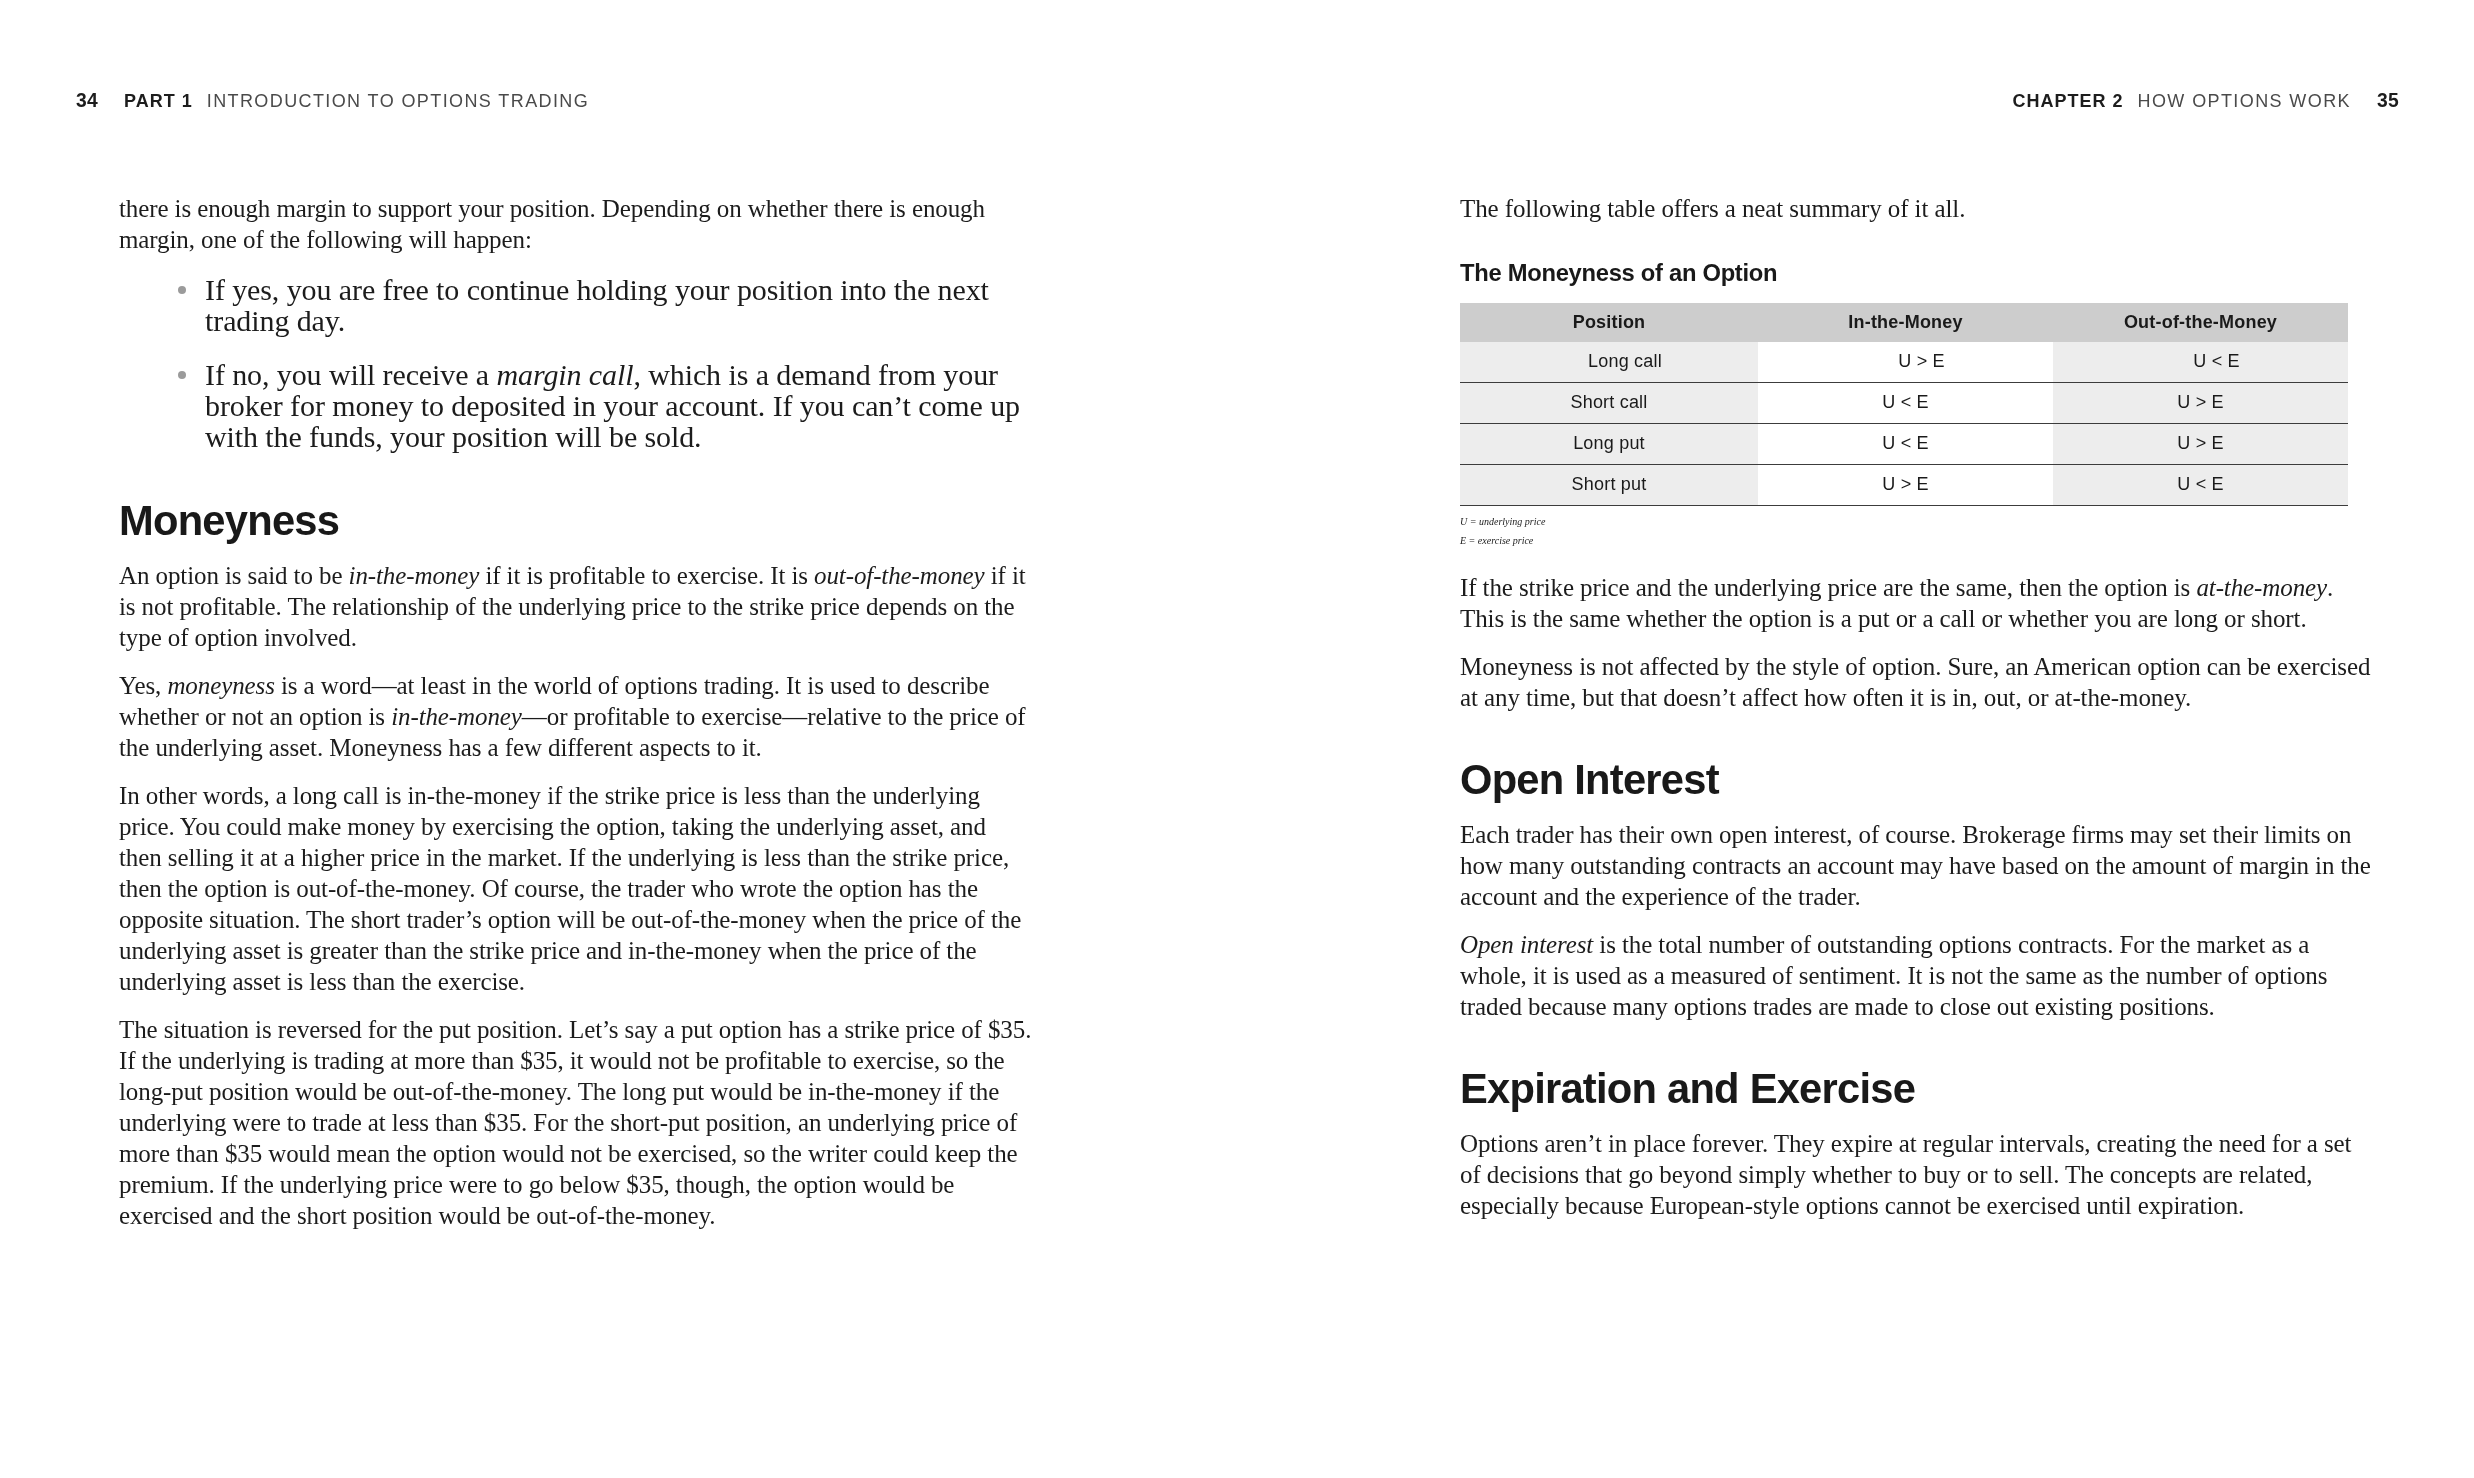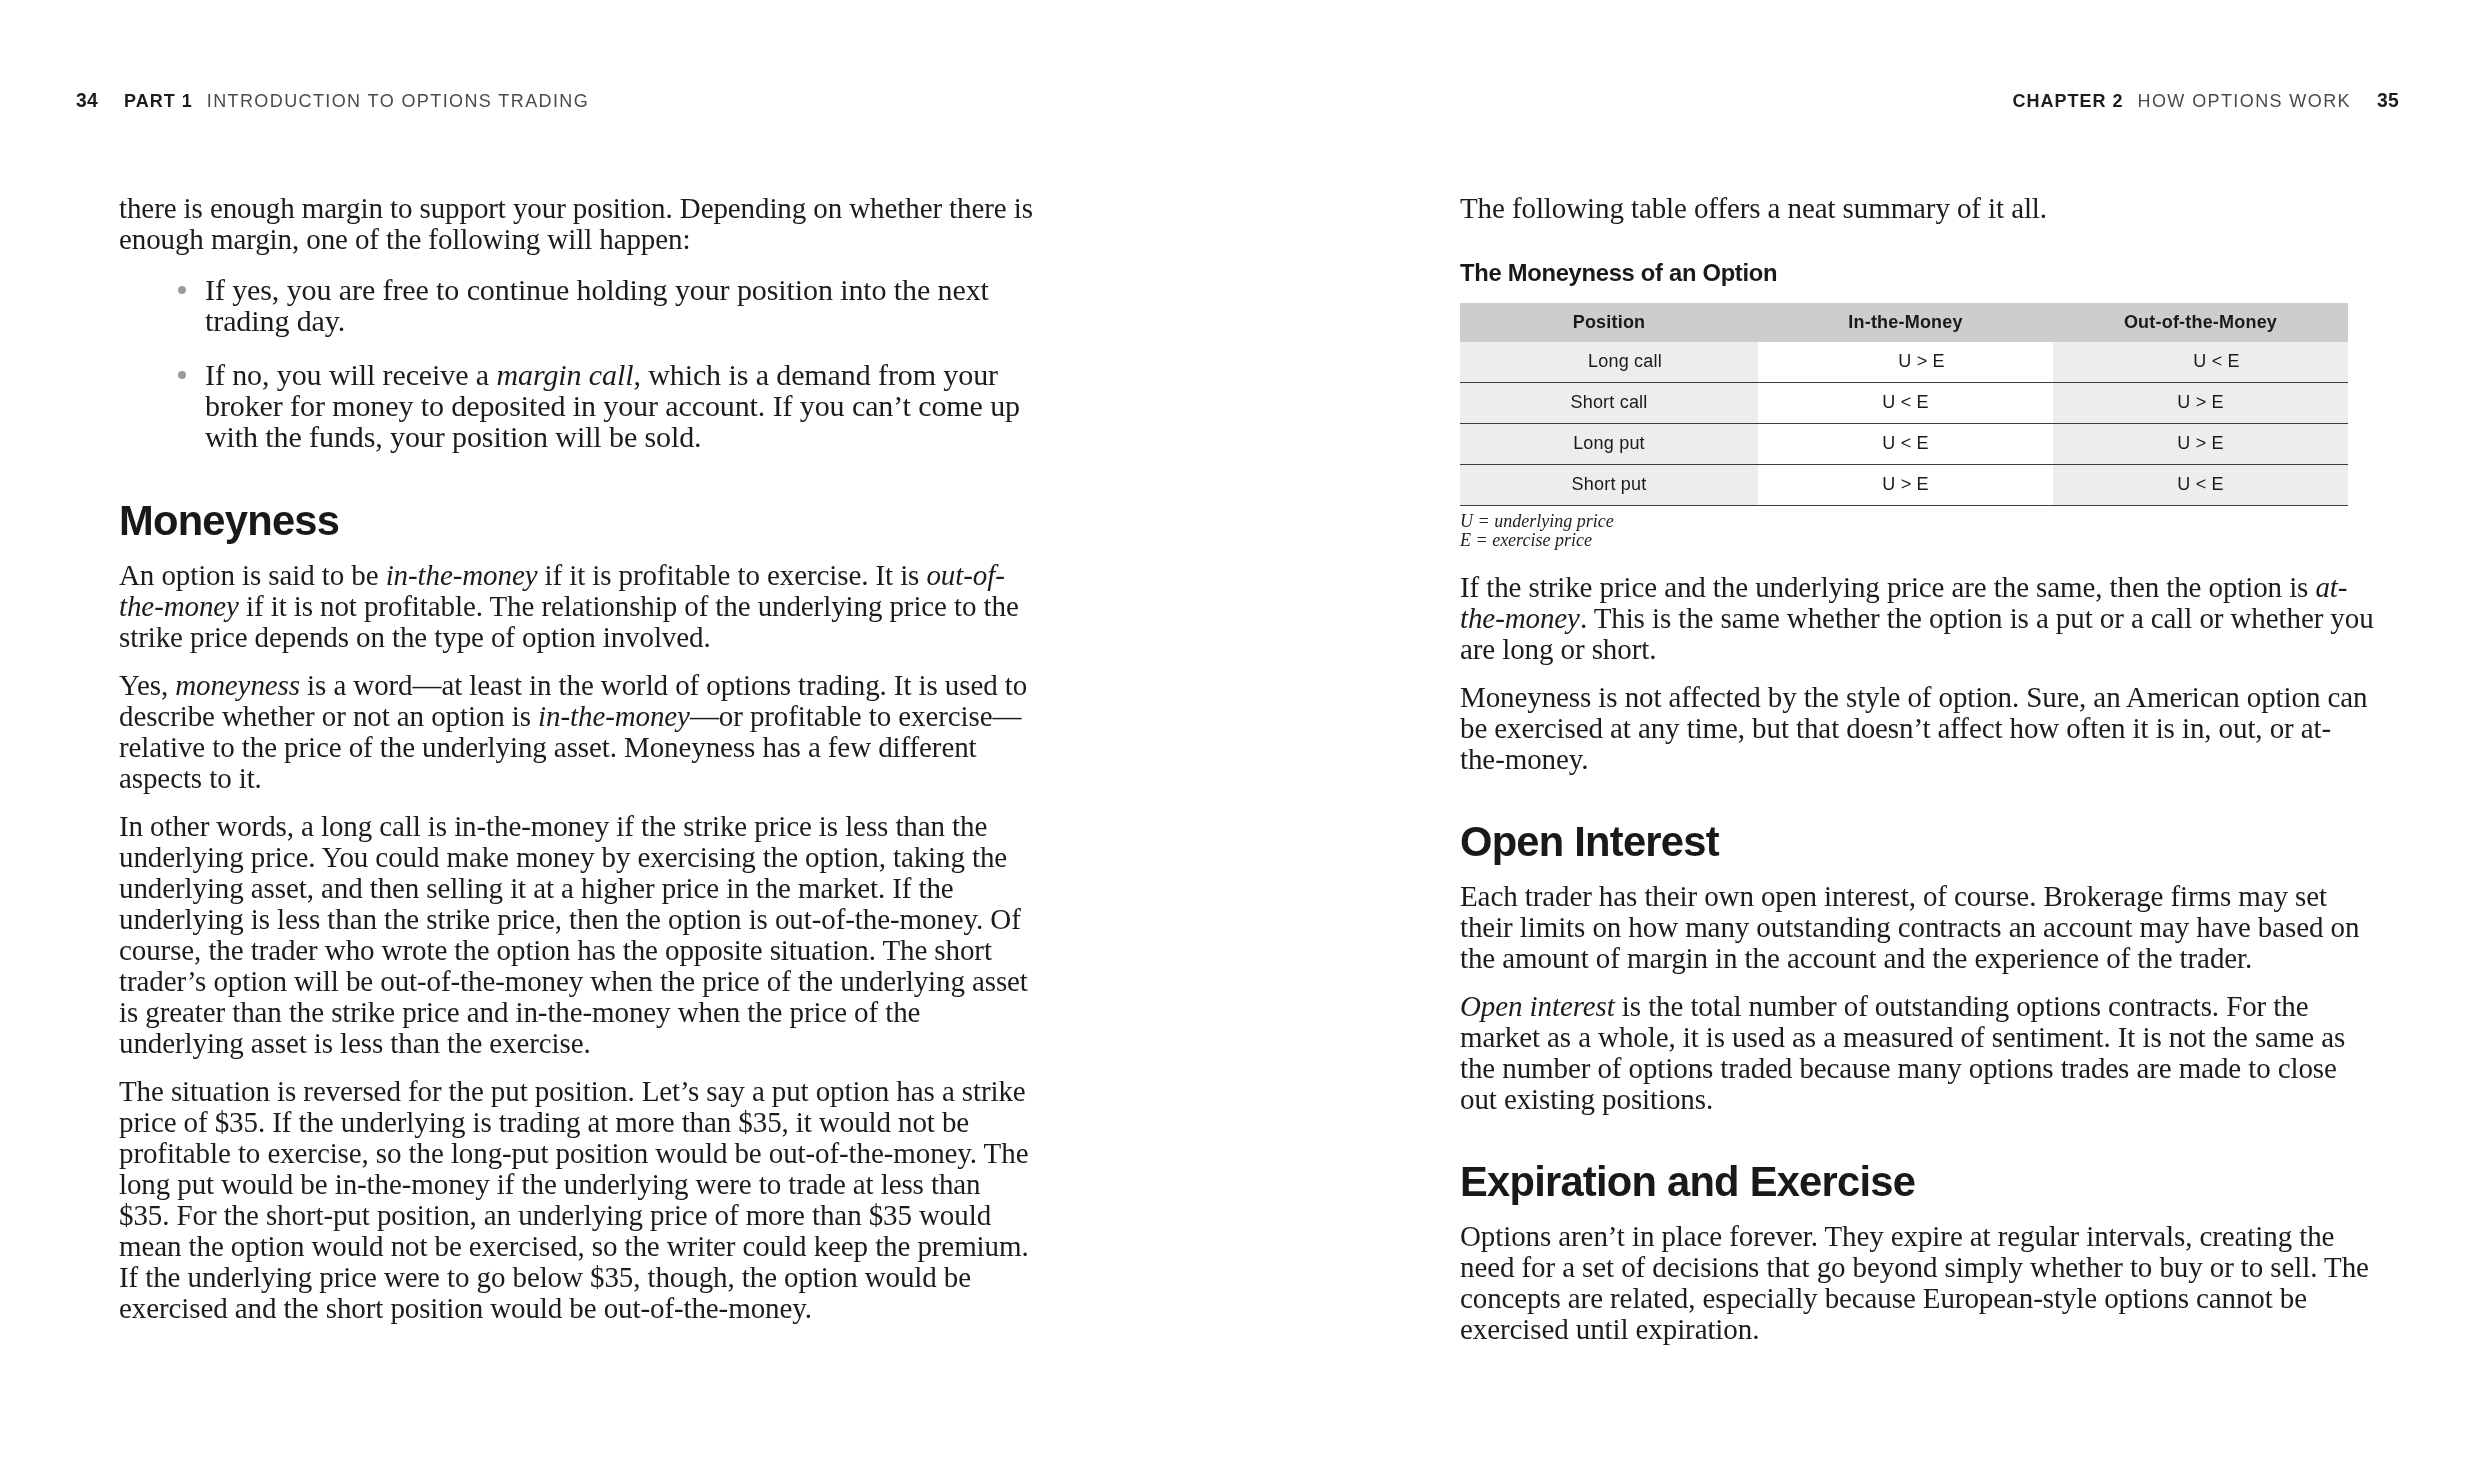--- a/index.html
+++ b/index.html
@@ -62,21 +62,21 @@
     position: absolute;
     top: 193px;
     width: 915px;
   }
   .col.left  { left: 119px; }
   .col.right { left: 1460px; }
 
   
   p.body {
     margin: 0 0 17px 0;
-    font-size: 29px;
+    font-size: 25px;
     line-height: 31px;
     text-align: left;
     font-family: "Liberation Serif", serif;
     color: #1c1c1c;
     letter-spacing: -0.1px;
   }
   em { font-style: italic; }
 
   
   ul.bullets {
@@ -167,21 +167,21 @@
   table.moneyness tbody td.shade { background: #ededed; }
   table.moneyness tbody td.plain { background: #ffffff; }
   table.moneyness tbody tr:last-child td { border-bottom: 1.3px solid #3c3c3c; }
 
   .table-wrap { position: relative; }
 
   
   .tablenote {
     font-family: "Liberation Serif", serif;
     font-style: italic;
-    font-size: 18px;
+    font-size: 10px;
     line-height: 19.3px;
     color: #222;
     margin-top: 6.4px;
     margin-bottom: 22px;
   }
   .tablenote div { white-space: nowrap; }
 </style>
 </head>
 <body>
 

